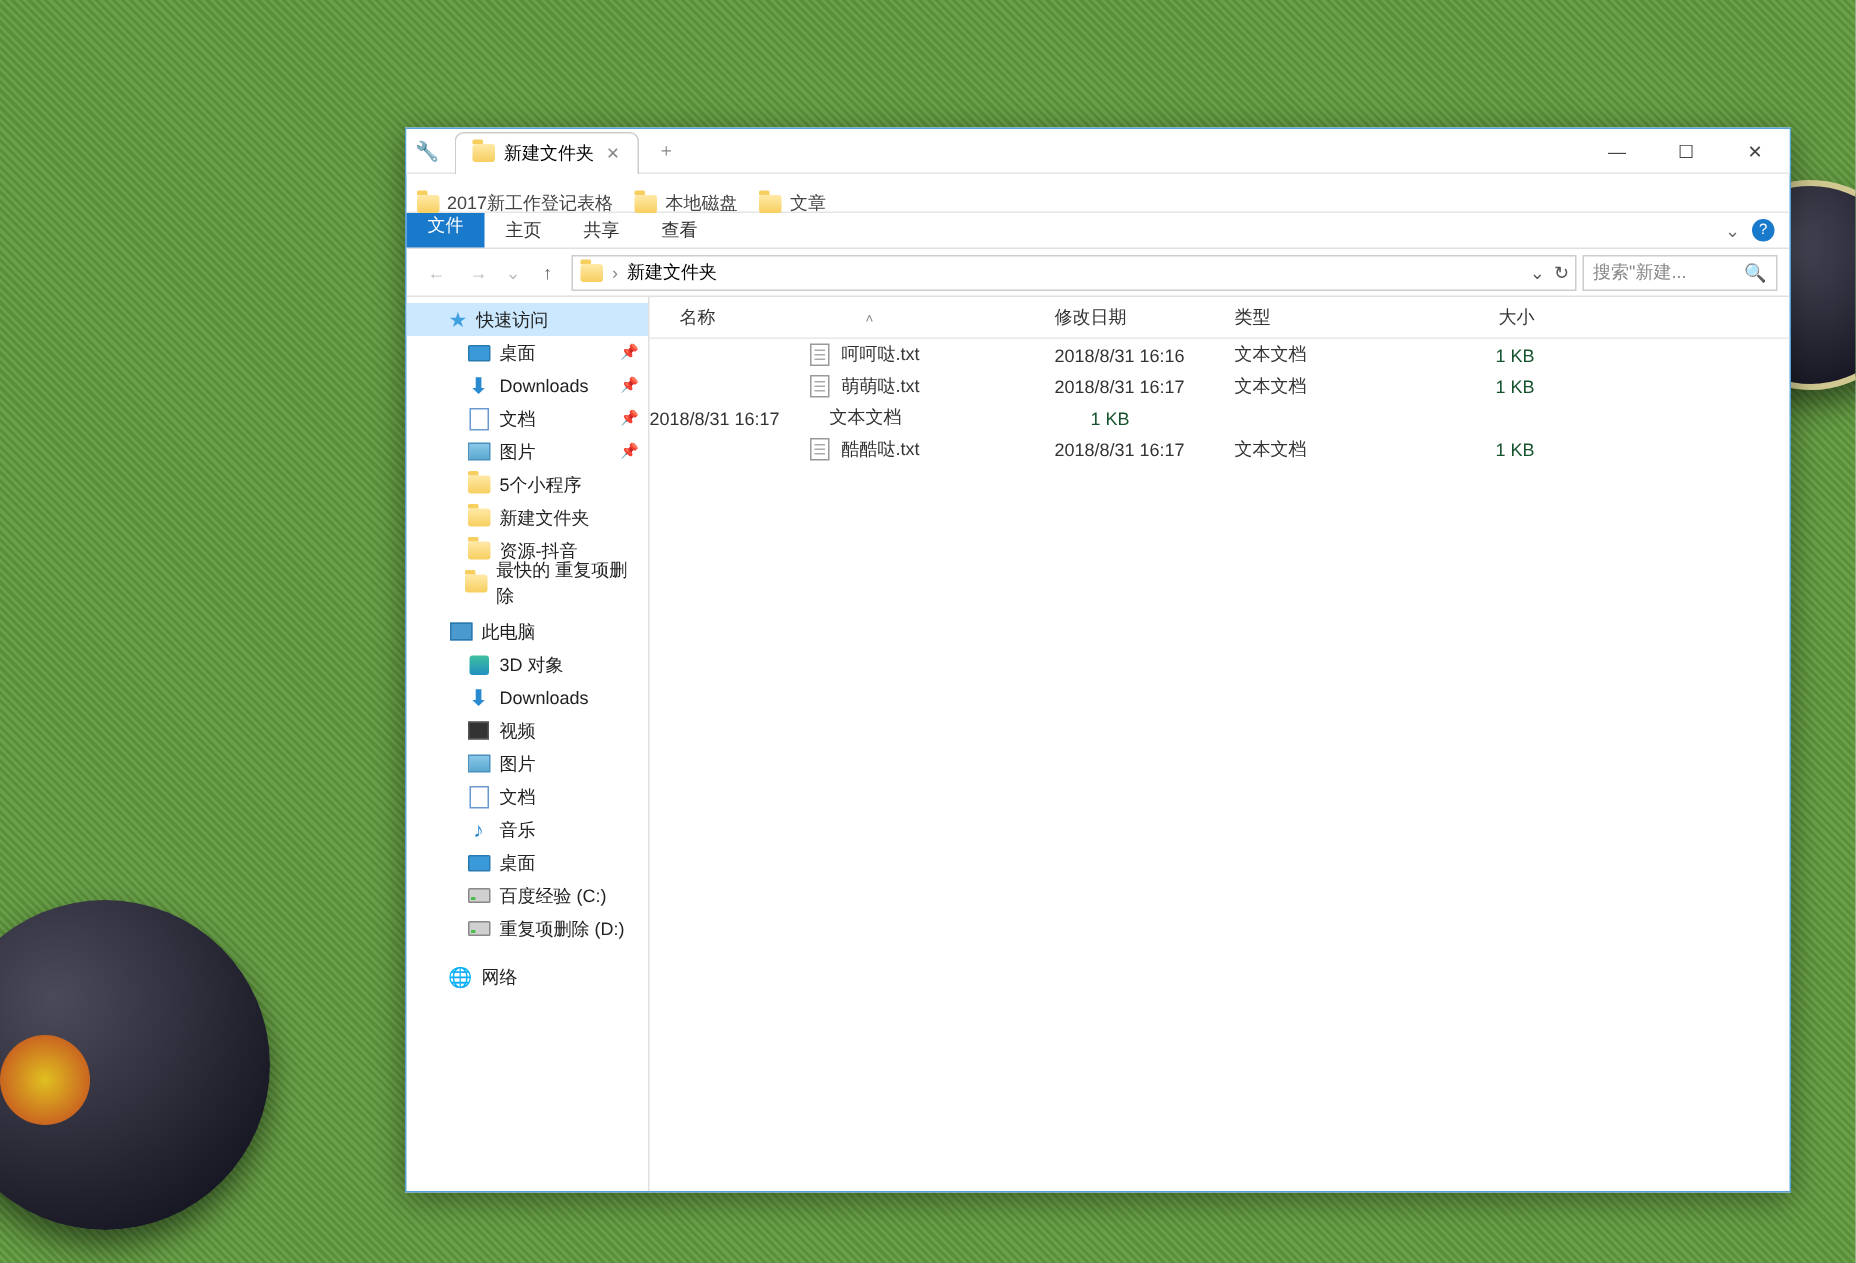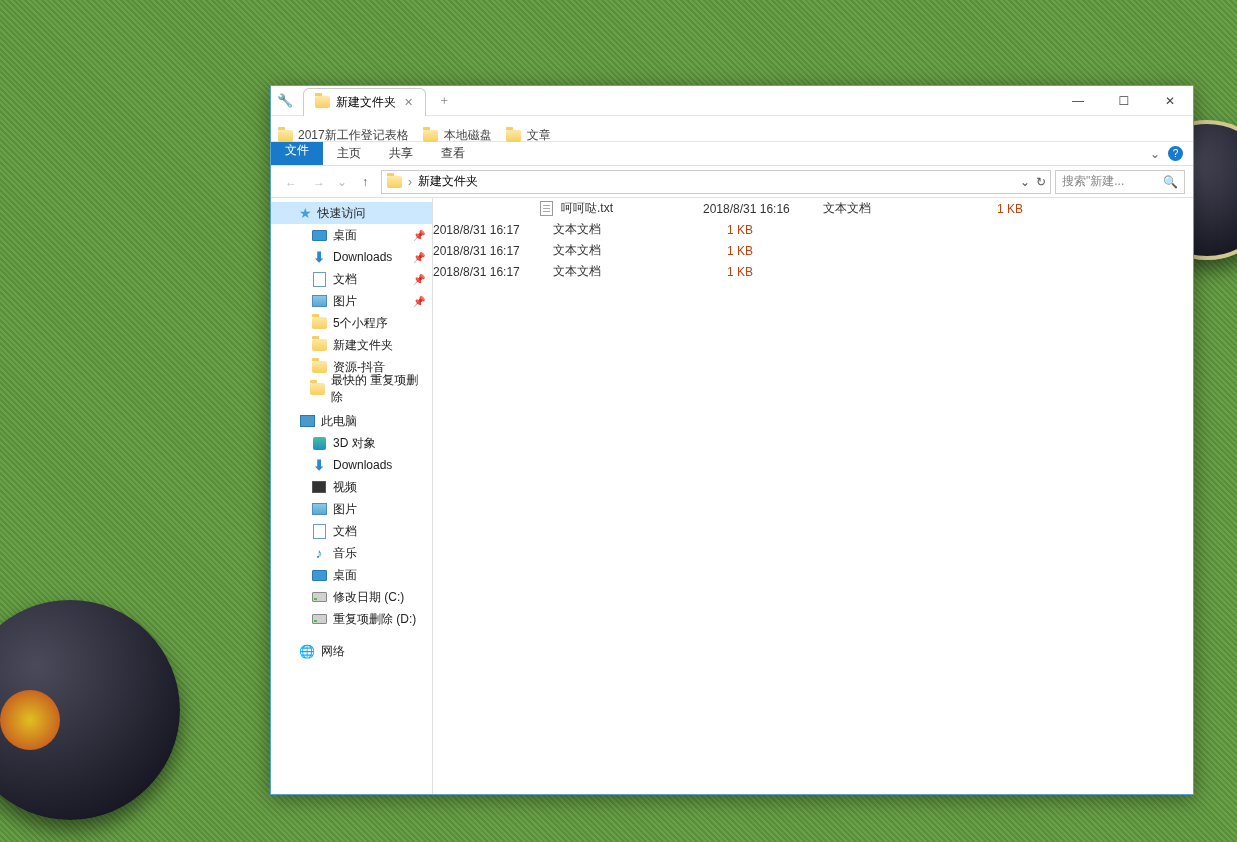--- a/index.html
+++ b/index.html
@@ -164,21 +164,21 @@
   .sort-ind { color:#888; font-size:9px; margin-left:40px; }
 
   .file-rows { flex:1; }
   .file-row {
     display:flex;
     height: 21px;
     align-items:center;
     color:#333;
   }
   .file-row .col-name { padding-left: 16px; gap: 6px; justify-content: center; }
-  .file-row .col-size { color:#c2410c; }
+  .file-row .col-size { color:#14532d; }
 
   .statusbar {
     height: 26px;
     border-top: 1px solid #e0e0e0;
     display:flex;
     align-items:center;
     padding: 0 10px;
     color:#333;
   }
   .view-toggles { margin-left:auto; display:flex; gap:2px; }
@@ -416,62 +416,83 @@
           <span class="ico">
             <span class="ico-desktop"></span>
           </span>
         <span>桌面</span>
       </div>
       <div class="nav-item">
         <span class="indent2"></span>
           <span class="ico">
             <span class="ico-drive"></span>
           </span>
-        <span>修改日期 (C:)</span>
+        <span>百度经验 (C:)</span>
       </div>
       <div class="nav-item">
         <span class="indent2"></span>
           <span class="ico">
             <span class="ico-drive"></span>
           </span>
         <span>重复项删除 (D:)</span>
       </div>
 
       <div class="nav-section-gap"></div>
       <div class="nav-item">
         <span class="indent1"></span>
           <span class="ico ico-net">🌐</span>
         <span>网络</span>
       </div>
     </div>
 
     <div class="filelist">
+      <div class="col-headers">
+        <div class="col-name">
+          <span>名称</span>
+          <span class="sort-ind">˄</span>
+        </div>
+        <div class="col-date"><span>修改日期</span></div>
+        <div class="col-type"><span>类型</span></div>
+        <div class="col-size"><span>大小</span></div>
+      </div>
       <div class="file-rows">
         <div class="file-row">
           <div class="col-name">
               <span class="ico">
                 <span class="ico-txtfile"></span>
               </span>
               <span>呵呵哒.txt</span>
             </div>
           <div class="col-date">2018/8/31 16:16</div>
           <div class="col-type">文本文档</div>
           <div class="col-size">1 KB</div>
         </div>
         <div class="file-row">
+          <div class="col-name">
+              <span class="ico">
+                <span class="ico-txtfile"></span>
+              </span>
+              <span>萌萌哒.txt</span>
+            </div>
           <div class="col-date">2018/8/31 16:17</div>
           <div class="col-type">文本文档</div>
           <div class="col-size">1 KB</div>
         </div>
         <div class="file-row">
           <div class="col-date">2018/8/31 16:17</div>
           <div class="col-type">文本文档</div>
           <div class="col-size">1 KB</div>
         </div>
         <div class="file-row">
+          <div class="col-name">
+              <span class="ico">
+                <span class="ico-txtfile"></span>
+              </span>
+              <span>酷酷哒.txt</span>
+            </div>
           <div class="col-date">2018/8/31 16:17</div>
           <div class="col-type">文本文档</div>
           <div class="col-size">1 KB</div>
         </div>
       </div>
     </div>
   </div>
 
 
 </div>

